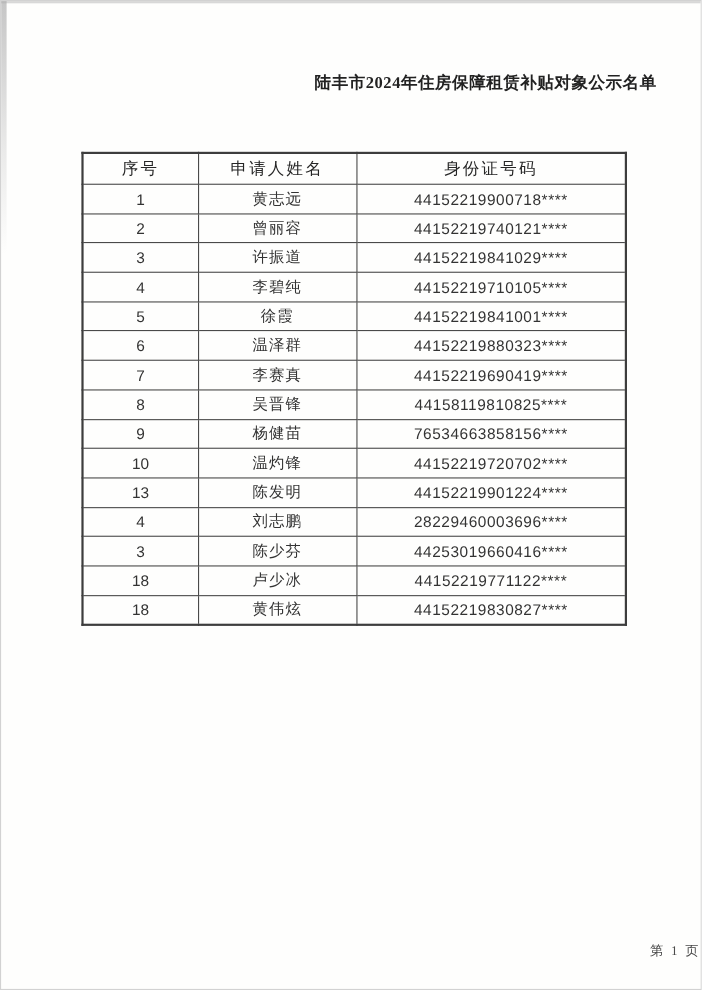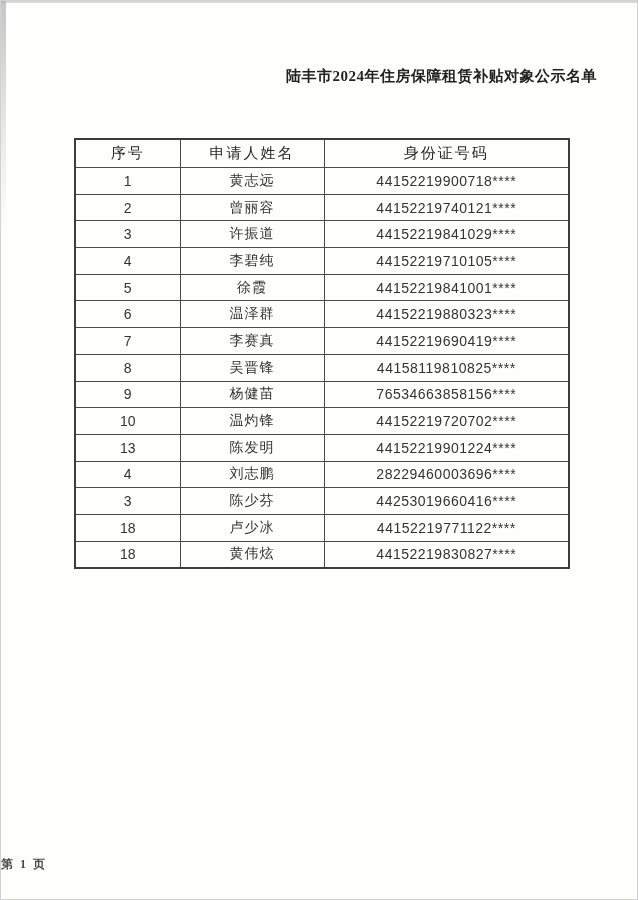--- a/index.html
+++ b/index.html
@@ -76,26 +76,25 @@
     color: #333;
   }
   td.no-cell { font-size: 13px; color: #3a3a3a; }
   td.name-cell { letter-spacing: 1px; }
   td.id-cell { font-size: 13.5px; letter-spacing: 0.5px; color: #343434; }
   .page-footer {
     position: absolute;
     left: 0;
     bottom: 26px;
     width: 100%;
-    text-align: left;
+    text-align: right;
     font-family: "Liberation Serif", serif;
     font-size: 12px;
     color: #4a4a4a;
     letter-spacing: 2px;
-    font-weight: bold;
   }
 </style>
 </head>
 <body>
 
 <div class="scan-page">
   <div class="edge-strip-left"></div>
   <div class="edge-strip-top"></div>
 
   <h1 class="doc-title">

